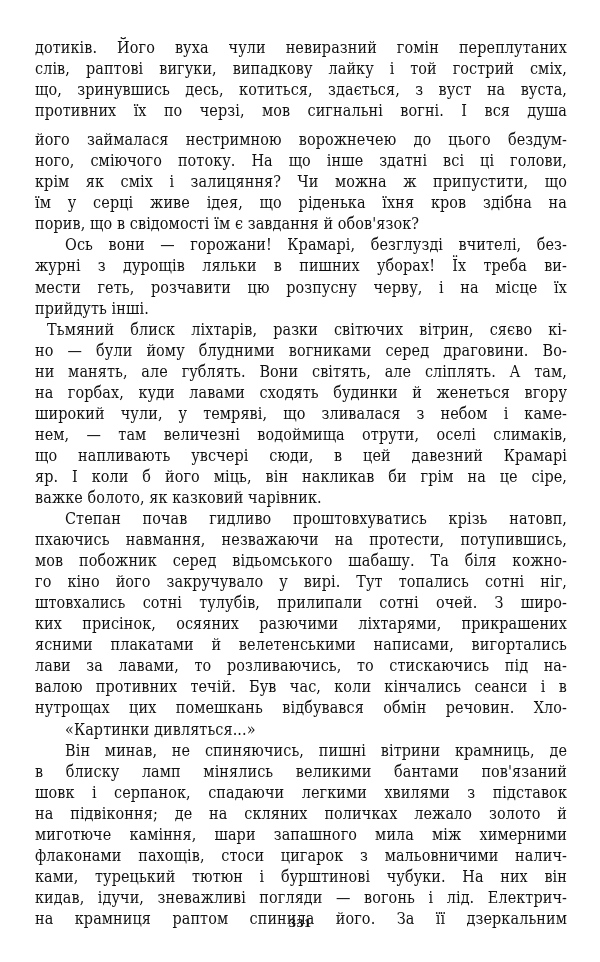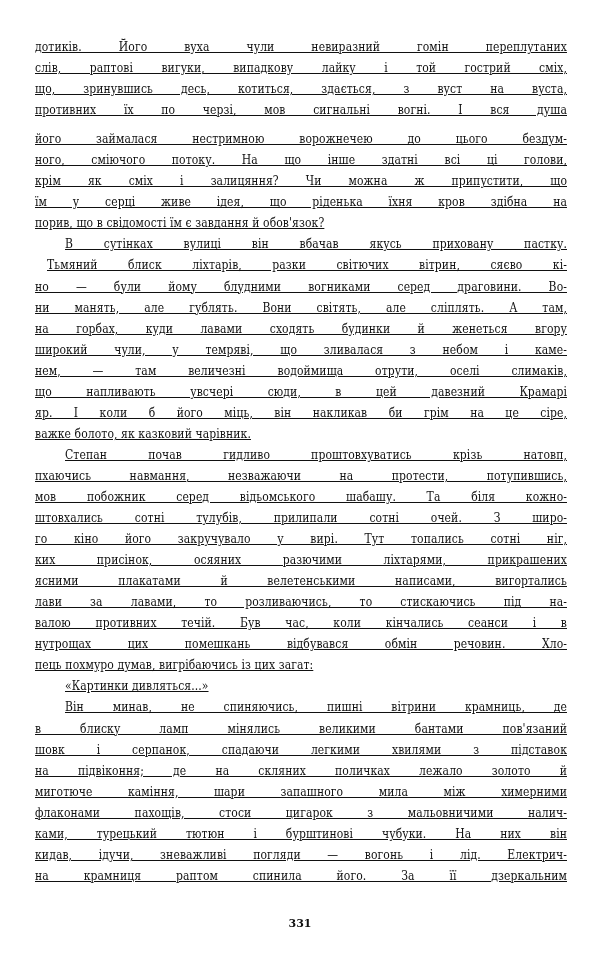--- a/index.html
+++ b/index.html
@@ -18,28 +18,27 @@
     .page-body {
       position: absolute;
       left: 35px;
       top: 37px;
       width: 532px;
     }
     .line {
       display: block;
       height: 21.05px;
       line-height: 21.05px;
-      font-size: 12px;
+      font-size: 16px;
       white-space: nowrap;
       text-align: justify;
       text-align-last: justify;
       letter-spacing: 0.1px;
       font-stretch: condensed;
       transform-origin: left center;
-      text-decoration: underline;
     }
     .line.last {
       text-align-last: left;
     }
     .line.indent {
       padding-left: 30px;
     }
     .page-number {
       position: absolute;
       left: 0;
@@ -61,46 +60,50 @@
     <span class="line" style="display: block; width: auto;">слів, раптові вигуки, випадкову лайку і той гострий сміх,</span>
     <span class="line" style="display: block; width: auto;">що, зринувшись десь, котиться, здається, з вуст на вуста,</span>
     <span class="line" style="display: block; width: auto;">противних їх по черзі, мов сигнальні вогні. І вся душа</span>
     <span class="line" style="display: block; width: auto; margin-top: 8px;">його займалася нестримною ворожнечею до цього бездум-</span>
     <span class="line" style="display: block; width: auto;">ного, сміючого потоку. На що інше здатні всі ці голови,</span>
     <span class="line" style="display: block; width: auto;">крім як сміх і залицяння? Чи можна ж припустити, що</span>
     <span class="line" style="display: block; width: auto;">їм у серці живе ідея, що рiденька їхня кров здібна на</span>
     <span class="line last" style="display: block; width: auto;">порив, що в свідомості їм є завдання й обов'язок?</span>
   </div>
 
+  <div class="paragraph">
+    <span class="line indent" style="display: block; width: auto;">Ось вони — горожани! Крамарі, безглузді вчителі, без-</span>
+    <span class="line" style="display: block; width: auto;">журні з дурощів ляльки в пишних уборах! Їх треба ви-</span>
+    <span class="line" style="display: block; width: auto;">мести геть, розчавити цю розпусну черву, і на місце їх</span>
+    <span class="line last" style="display: block; width: auto;">прийдуть інші.</span>
+  </div>
 
   <div class="paragraph">
-    <span class="line indent" style="display: block; width: auto;">В сутінках вулиці він вбачав якусь приховану пастку.</span>
     <span class="line" style="display: block; width: auto; margin-left: 12px;">Тьмяний блиск ліхтарів, разки світючих вітрин, сяєво кі-</span>
     <span class="line" style="display: block; width: auto;">но — були йому блудними вогниками серед драговини. Во-</span>
     <span class="line" style="display: block; width: auto;">ни манять, але гублять. Вони світять, але сліплять. А там,</span>
     <span class="line" style="display: block; width: auto;">на горбах, куди лавами сходять будинки й женеться вгору</span>
     <span class="line" style="display: block; width: auto;">широкий чули, у темряві, що зливалася з небом і каме-</span>
     <span class="line" style="display: block; width: auto;">нем, — там величезні водоймища отрути, оселі слимаків,</span>
     <span class="line" style="display: block; width: auto;">що напливають увсчері сюди, в цей давезний Крамарі</span>
     <span class="line" style="display: block; width: auto;">яр. І коли б його міць, він накликав би грім на це сіре,</span>
     <span class="line last" style="display: block; width: auto;">важке болото, як казковий чарівник.</span>
   </div>
 
   <div class="paragraph">
     <span class="line indent" style="display: block; width: auto;">Степан почав гидливо проштовхуватись крізь натовп,</span>
     <span class="line" style="display: block; width: auto;">пхаючись навмання, незважаючи на протести, потупившись,</span>
     <span class="line" style="display: block; width: auto;">мов побожник серед відьомського шабашу. Та біля кожно-</span>
+    <span class="line" style="display: block; width: auto;">го кіно його закручувало у вирі. Тут топались сотні ніг,</span>
     <span class="line" style="display: block; width: auto;">штовхались сотні тулубів, прилипали сотні очей. З широ-</span>
-    <span class="line" style="display: block; width: auto;">го кіно його закручувало у вирі. Тут топались сотні ніг,</span>
     <span class="line" style="display: block; width: auto;">ких присінок, осяяних разючими ліхтарями, прикрашених</span>
     <span class="line" style="display: block; width: auto;">ясними плакатами й велетенськими написами, вигортались</span>
     <span class="line" style="display: block; width: auto;">лави за лавами, то розливаючись, то стискаючись під на-</span>
     <span class="line" style="display: block; width: auto;">валою противних течій. Був час, коли кінчались сеанси і в</span>
     <span class="line" style="display: block; width: auto;">нутрощах цих помешкань відбувався обмін речовин. Хло-</span>
-    <span class="line last" style="display: block; width: auto;">пець похмуро думав, вигрібаючись із цих загат:</span>
   </div>
 
   <div class="paragraph">
     <span class="line indent last" style="display: block; width: auto;">«Картинки дивляться...»</span>
   </div>
 
   <div class="paragraph">
     <span class="line indent" style="display: block; width: auto;">Він минав, не спиняючись, пишні вітрини крамниць, де</span>
     <span class="line" style="display: block; width: auto;">в блиску ламп мінялись великими бантами пов'язаний</span>
     <span class="line" style="display: block; width: auto;">шовк і серпанок, спадаючи легкими хвилями з підставок</span>

